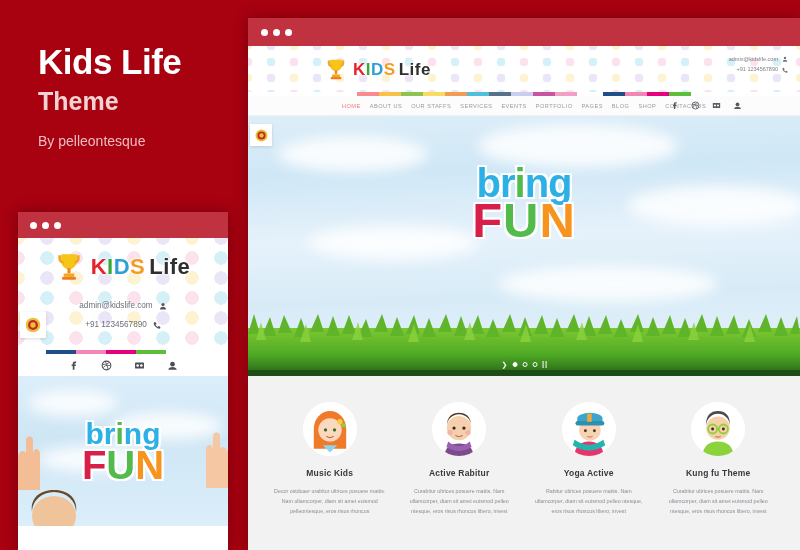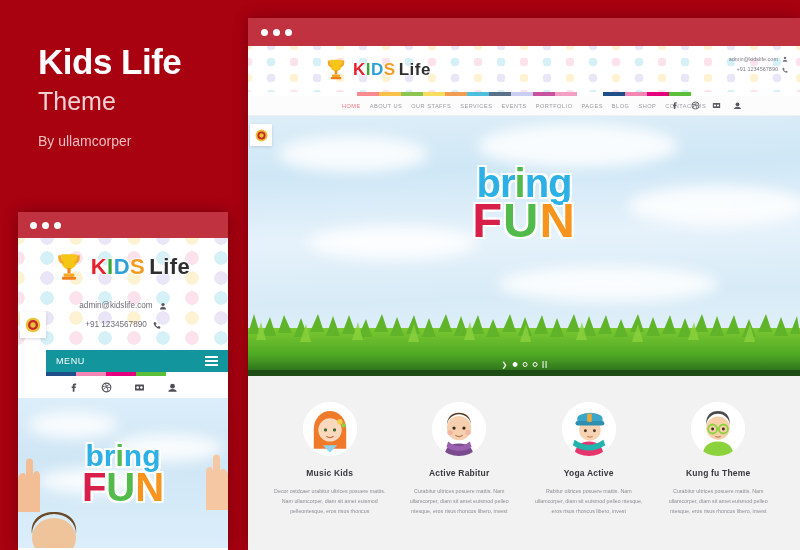--- a/index.html
+++ b/index.html
@@ -11,21 +11,21 @@
   }
   .stage { position: relative; width: 800px; height: 550px; background: #a80110; }
 
   
   .promo { position: absolute; left: 38px; top: 44px; width: 200px; }
   .promo-title {
     font-size: 35px; font-weight: bold; color: #ffffff;
     letter-spacing: -0.5px; line-height: 1.05; white-space: nowrap;
   }
   .promo-sub {
-    font-size: 25px; color: #f3d2d4; font-weight: normal;
+    font-size: 25px; color: #f3d2d4; font-weight: bold;
     margin-top: 8px; line-height: 1;
   }
   .promo-by { font-size: 14px; color: #edbfc2; margin-top: 19px; }
 
   
   .winbar { background: #c0323f; display: flex; align-items: center; }
   .dots { display: flex; gap: 5px; }
   .dot { border-radius: 50%; background: #ffffff; }
 
   
@@ -167,21 +167,21 @@
   .hand { position: absolute; }
 </style>
 </head>
 <body>
 
 <div class="stage">
 
   <div class="promo">
     <div class="promo-title">Kids Life</div>
     <div class="promo-sub">Theme</div>
-    <div class="promo-by">By ullamcorper</div>
+    <div class="promo-by">By pelleontesque</div>
   </div>
 
   <div class="desktop">
 
     <div class="winbar">
       <div class="dots">
         <span class="dot"></span>
         <span class="dot"></span>
         <span class="dot"></span>
       </div>
@@ -471,28 +471,20 @@
     </div>
 
     <div class="m-badge">
       <svg style="width:16px;height:16px" viewBox="0 0 24 24">
         <circle cx="12" cy="12" r="11" fill="#e8c33a"></circle>
           <circle cx="12" cy="12" r="7.5" fill="#c62828"></circle>
           <circle cx="12" cy="12" r="4" fill="#e8c33a"></circle>
       </svg>
     </div>
 
-    <div class="menubar">
-      <span class="menu-label">MENU</span>
-      <span class="burger">
-          <i></i>
-          <i></i>
-          <i></i>
-        </span>
-    </div>
 
     <div class="m-stripe" id="mob-stripe">
         <i style="background: rgb(31, 78, 136);"></i>
         <i style="background: rgb(244, 134, 181);"></i>
         <i style="background: rgb(229, 0, 125);"></i>
         <i style="background: rgb(91, 191, 58);"></i>
       </div>
 
     <div class="m-socials">
       <svg class="m-soc" viewBox="0 0 16 16">

